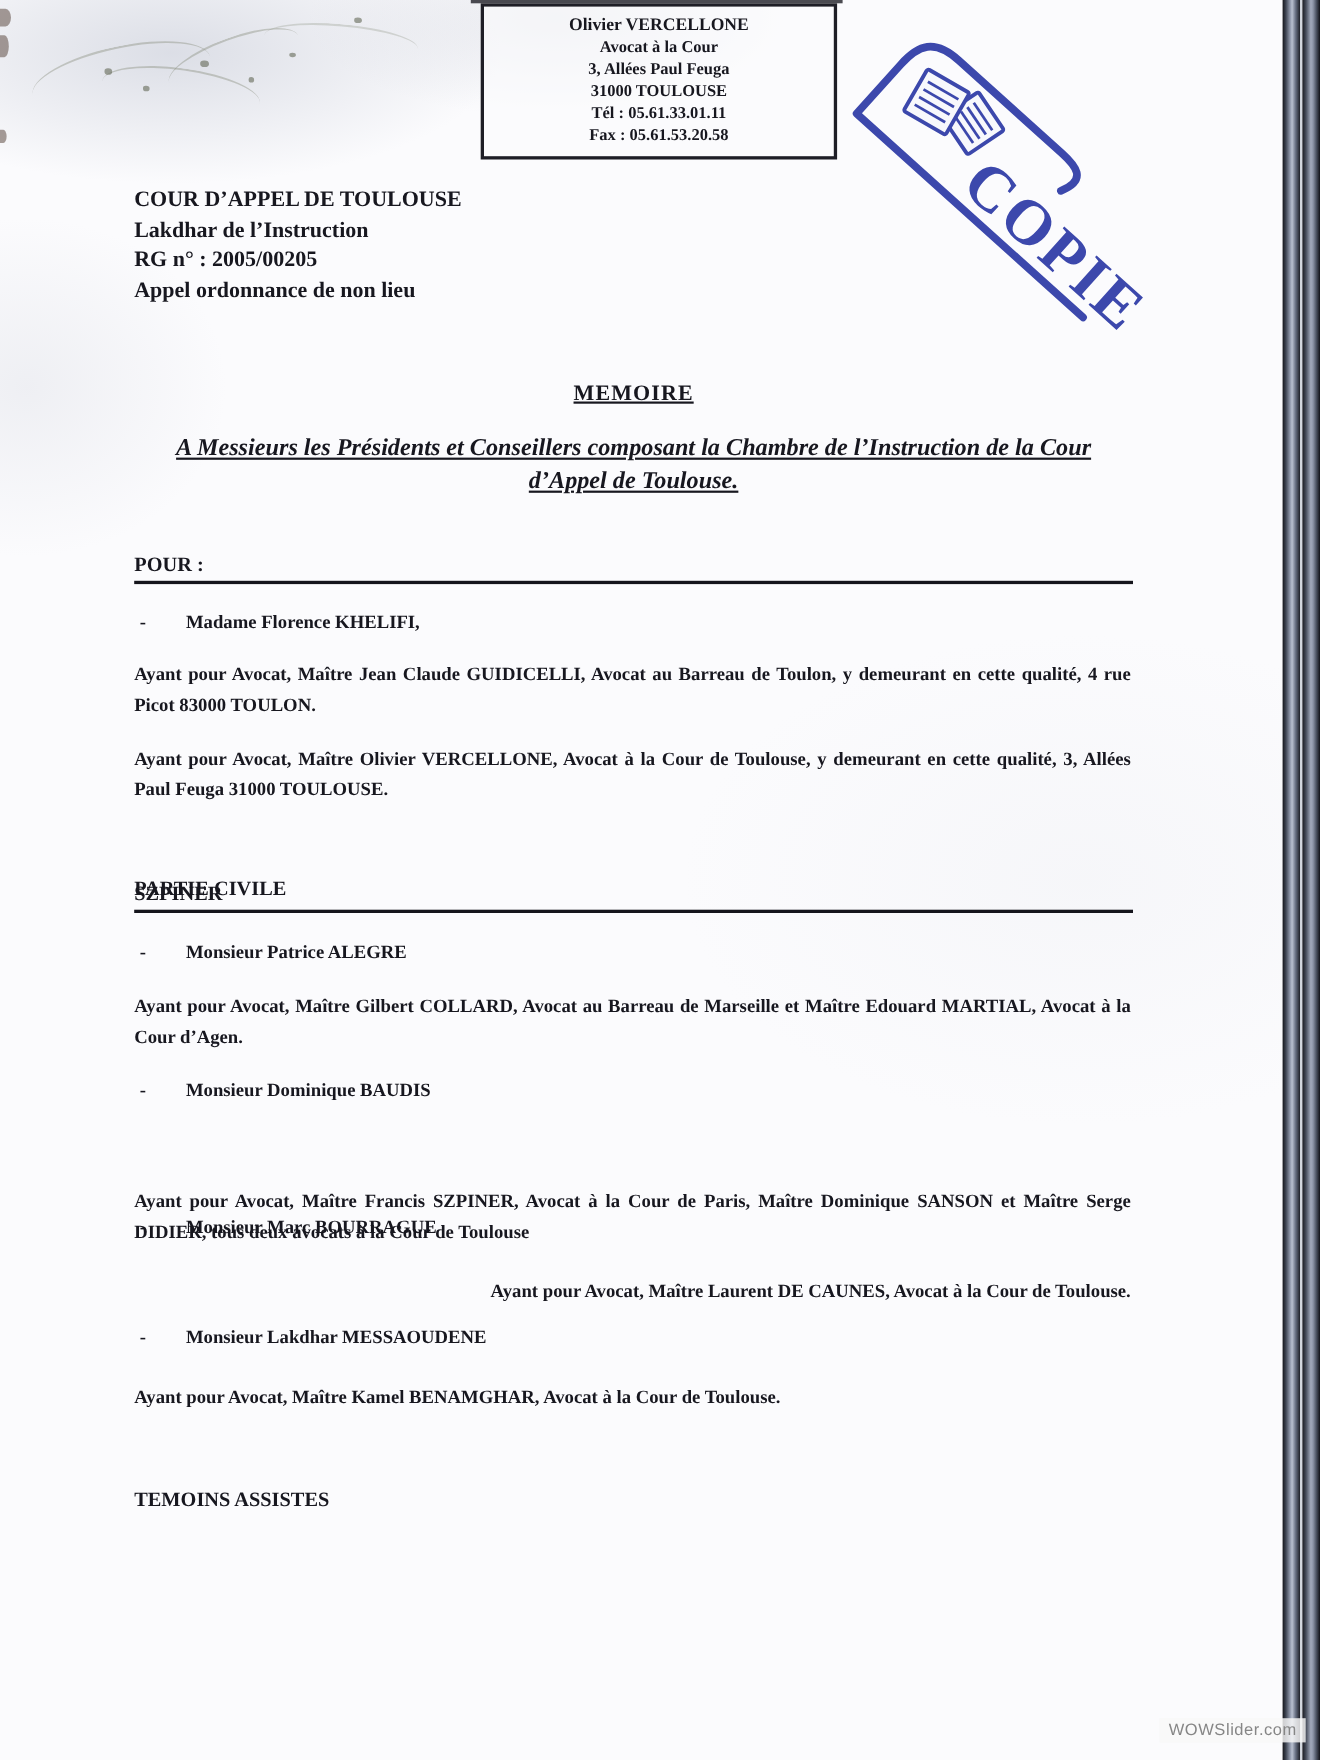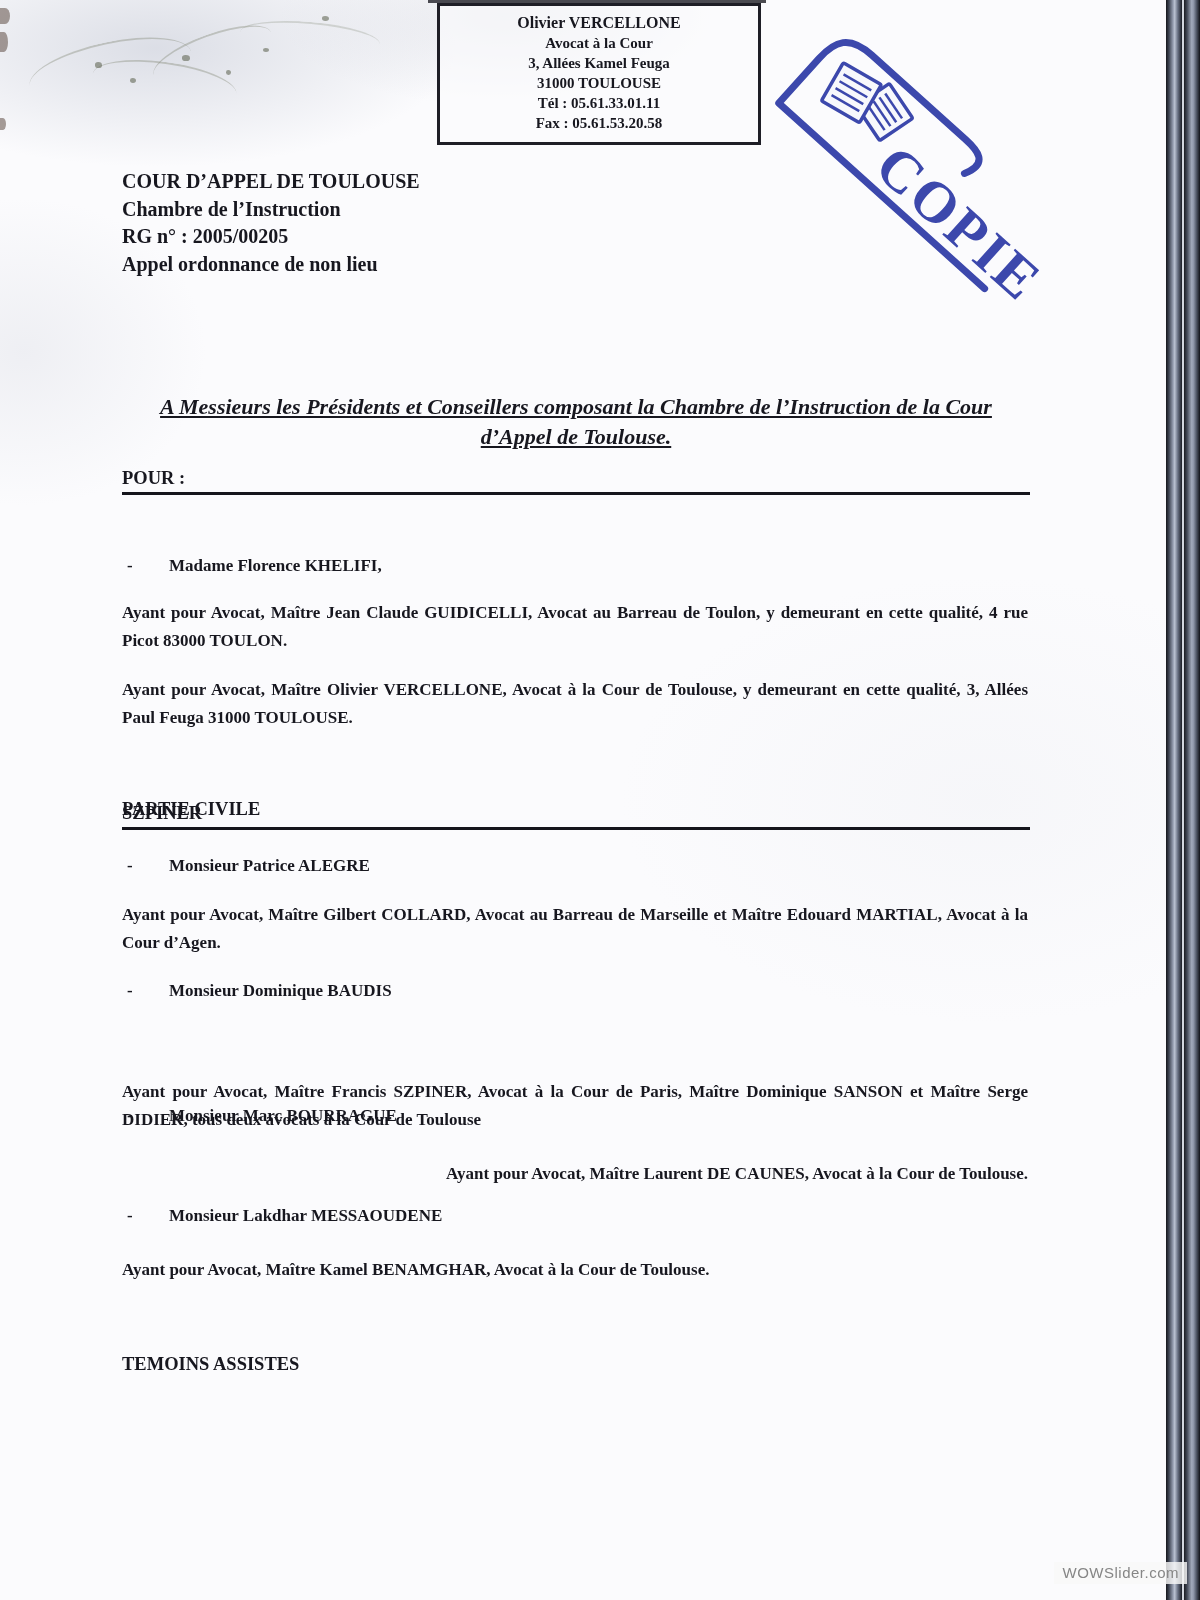--- a/index.html
+++ b/index.html
@@ -101,21 +101,21 @@
     <div class="speck" style="left:322px;top:16px;width:7px;height:5px;"></div>
     <div class="edgebit" style="left:0;top:8px;width:10px;height:16px;"></div>
     <div class="edgebit" style="left:0;top:32px;width:8px;height:20px;"></div>
     <div class="edgebit" style="left:0;top:118px;width:6px;height:12px;"></div>
   </div>
 
   <div class="strayline"></div>
   <div class="letterhead">
     <div>Olivier VERCELLONE</div>
     <div>Avocat à la Cour</div>
-    <div>3, Allées Kamel Feuga</div>
+    <div>3, Allées Paul Feuga</div>
     <div>31000 TOULOUSE</div>
     <div>Tél : 05.61.33.01.11</div>
     <div>Fax : 05.61.53.20.58</div>
   </div>
 
   <div class="stamp">
     <svg width="310" height="130" viewBox="0 0 310 130">
       <path d="M 192 28 C 204 4 186 2 170 2 L 44 2 C 14 2 7 16 7 40 L 7 100 L 284 100" fill="none" stroke="#2c39a6" stroke-width="7" stroke-linecap="round" stroke-linejoin="round"></path>
       <g>
         <g transform="rotate(14 92 38)">
@@ -132,29 +132,30 @@
           <line x1="38" y1="48" x2="70" y2="48" stroke="#2c39a6" stroke-width="2.5"></line>
           <line x1="38" y1="56" x2="70" y2="56" stroke="#2c39a6" stroke-width="2.5"></line>
         </g>
       </g>
       <text x="122" y="88" font-family="Liberation Serif, DejaVu Serif, serif" font-size="58" font-weight="700" letter-spacing="3" fill="#2c39a6">COPIE</text>
     </svg>
   </div>
 
   <div class="case-header">
     <div>COUR D’APPEL DE TOULOUSE</div>
-    <div>Chambre de l’Instruction</div>
+    <div>Lakdhar de l’Instruction</div>
     <div>RG n° : 2005/00205</div>
     <div>Appel ordonnance de non lieu</div>
   </div>
 
+  <div class="title">MEMOIRE</div>
 
   <div class="addressee">A Messieurs les Présidents et Conseillers composant la Chambre de l’Instruction de la Cour d’Appel de Toulouse.</div>
 
-  <div class="rule-row" style="top:468px;">
+  <div class="rule-row" style="top:504px;">
     <span class="lbl">POUR :</span>
   </div>
 
   <div class="party" style="top:556px;">
     <span class="dash">-</span>
     <span>Madame Florence KHELIFI,</span>
   </div>
 
   <p class="para" style="top:599px;">Ayant pour Avocat, Maître Jean Claude GUIDICELLI, Avocat au Barreau de Toulon, y demeurant en cette qualité, 4 rue Picot 83000 TOULON.</p>
   <p class="para" style="top:676px;">Ayant pour Avocat, Maître Olivier VERCELLONE, Avocat à la Cour de Toulouse, y demeurant en cette qualité, 3, Allées Paul Feuga 31000 TOULOUSE.</p>

